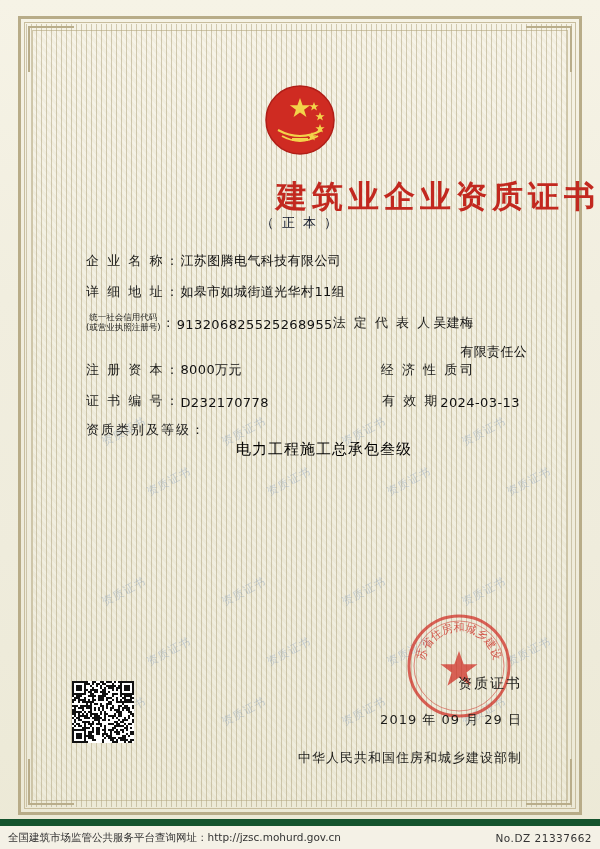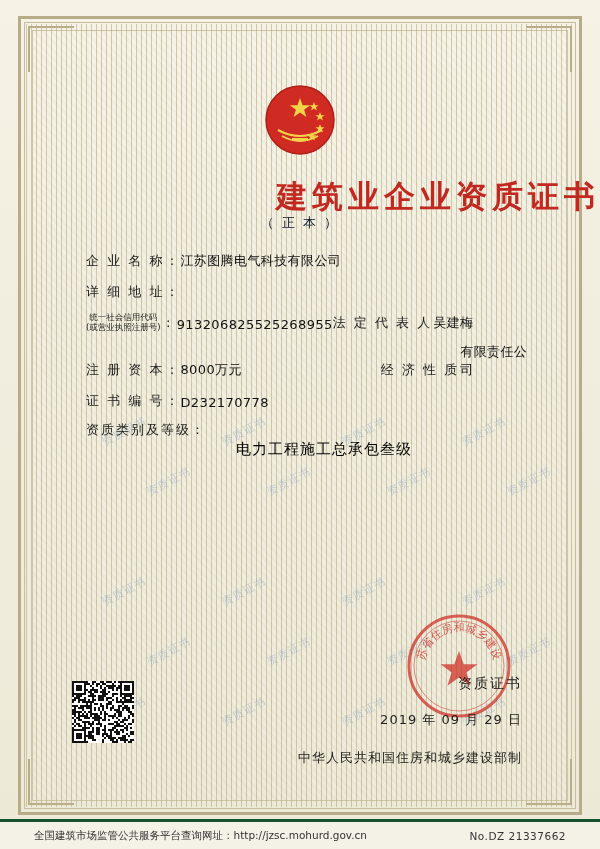--- a/index.html
+++ b/index.html
@@ -220,26 +220,26 @@
     color: #1d1d1b;
     letter-spacing: 1px;
     font-family: "DejaVu Sans", sans-serif;
   }
 
   
   .footer {
     position: absolute;
     left: 0; right: 0; bottom: 0;
     height: 30px;
-    border-top: 3px solid #14532d;
+    border-top: 7px solid #14532d;
     background: #f4f1e6;
     display: flex;
     align-items: center;
     justify-content: space-between;
-    padding: 0 34px;
+    padding: 0 8px;
     box-sizing: border-box;
     font-size: 10.5px;
     color: #333;
     font-family: "DejaVu Sans", sans-serif;
   }
   .footer-right { letter-spacing: 0.5px; }
 </style>
 </head>
 <body>
 
@@ -304,20 +304,21 @@
   <div class="fields">
     <div class="row">
       <span class="lbl">企 业 名 称</span>
       <span class="colon">：</span>
       <span class="val">江苏图腾电气科技有限公司</span>
     </div>
 
     <div class="row">
       <span class="lbl">详 细 地 址</span>
       <span class="colon">：</span>
+      <span class="val">如皋市如城街道光华村11组</span>
     </div>
 
     <div class="row">
       <span class="grp">
         <span class="lbl-sm">
           <span>统一社会信用代码</span><br>
           <span>(或营业执照注册号)</span>
         </span>
         <span class="colon">：</span>
         <span class="val">913206825525268955</span>
@@ -338,20 +339,24 @@
         <span class="lbl">经 济 性 质</span>
         <span class="val">有限责任公司</span>
       </span>
     </div>
 
     <div class="row">
       <span class="grp left">
         <span class="lbl">证 书 编 号</span>
         <span class="colon">：</span>
         <span class="val">D232170778</span>
+      </span>
+      <span class="grp">
+        <span class="lbl">有 效 期</span>
+        <span class="val">2024-03-13</span>
       </span>
     </div>
 
     <div class="cat-title">资质类别及等级：</div>
     <div class="cat-value">电力工程施工总承包叁级</div>
   </div>
 
   <div class="qr">
     <svg width="62" height="62" viewBox="0 0 31 31" id="qr-svg" shape-rendering="crispEdges">
         <rect width="31" height="31" fill="#fff"></rect>

